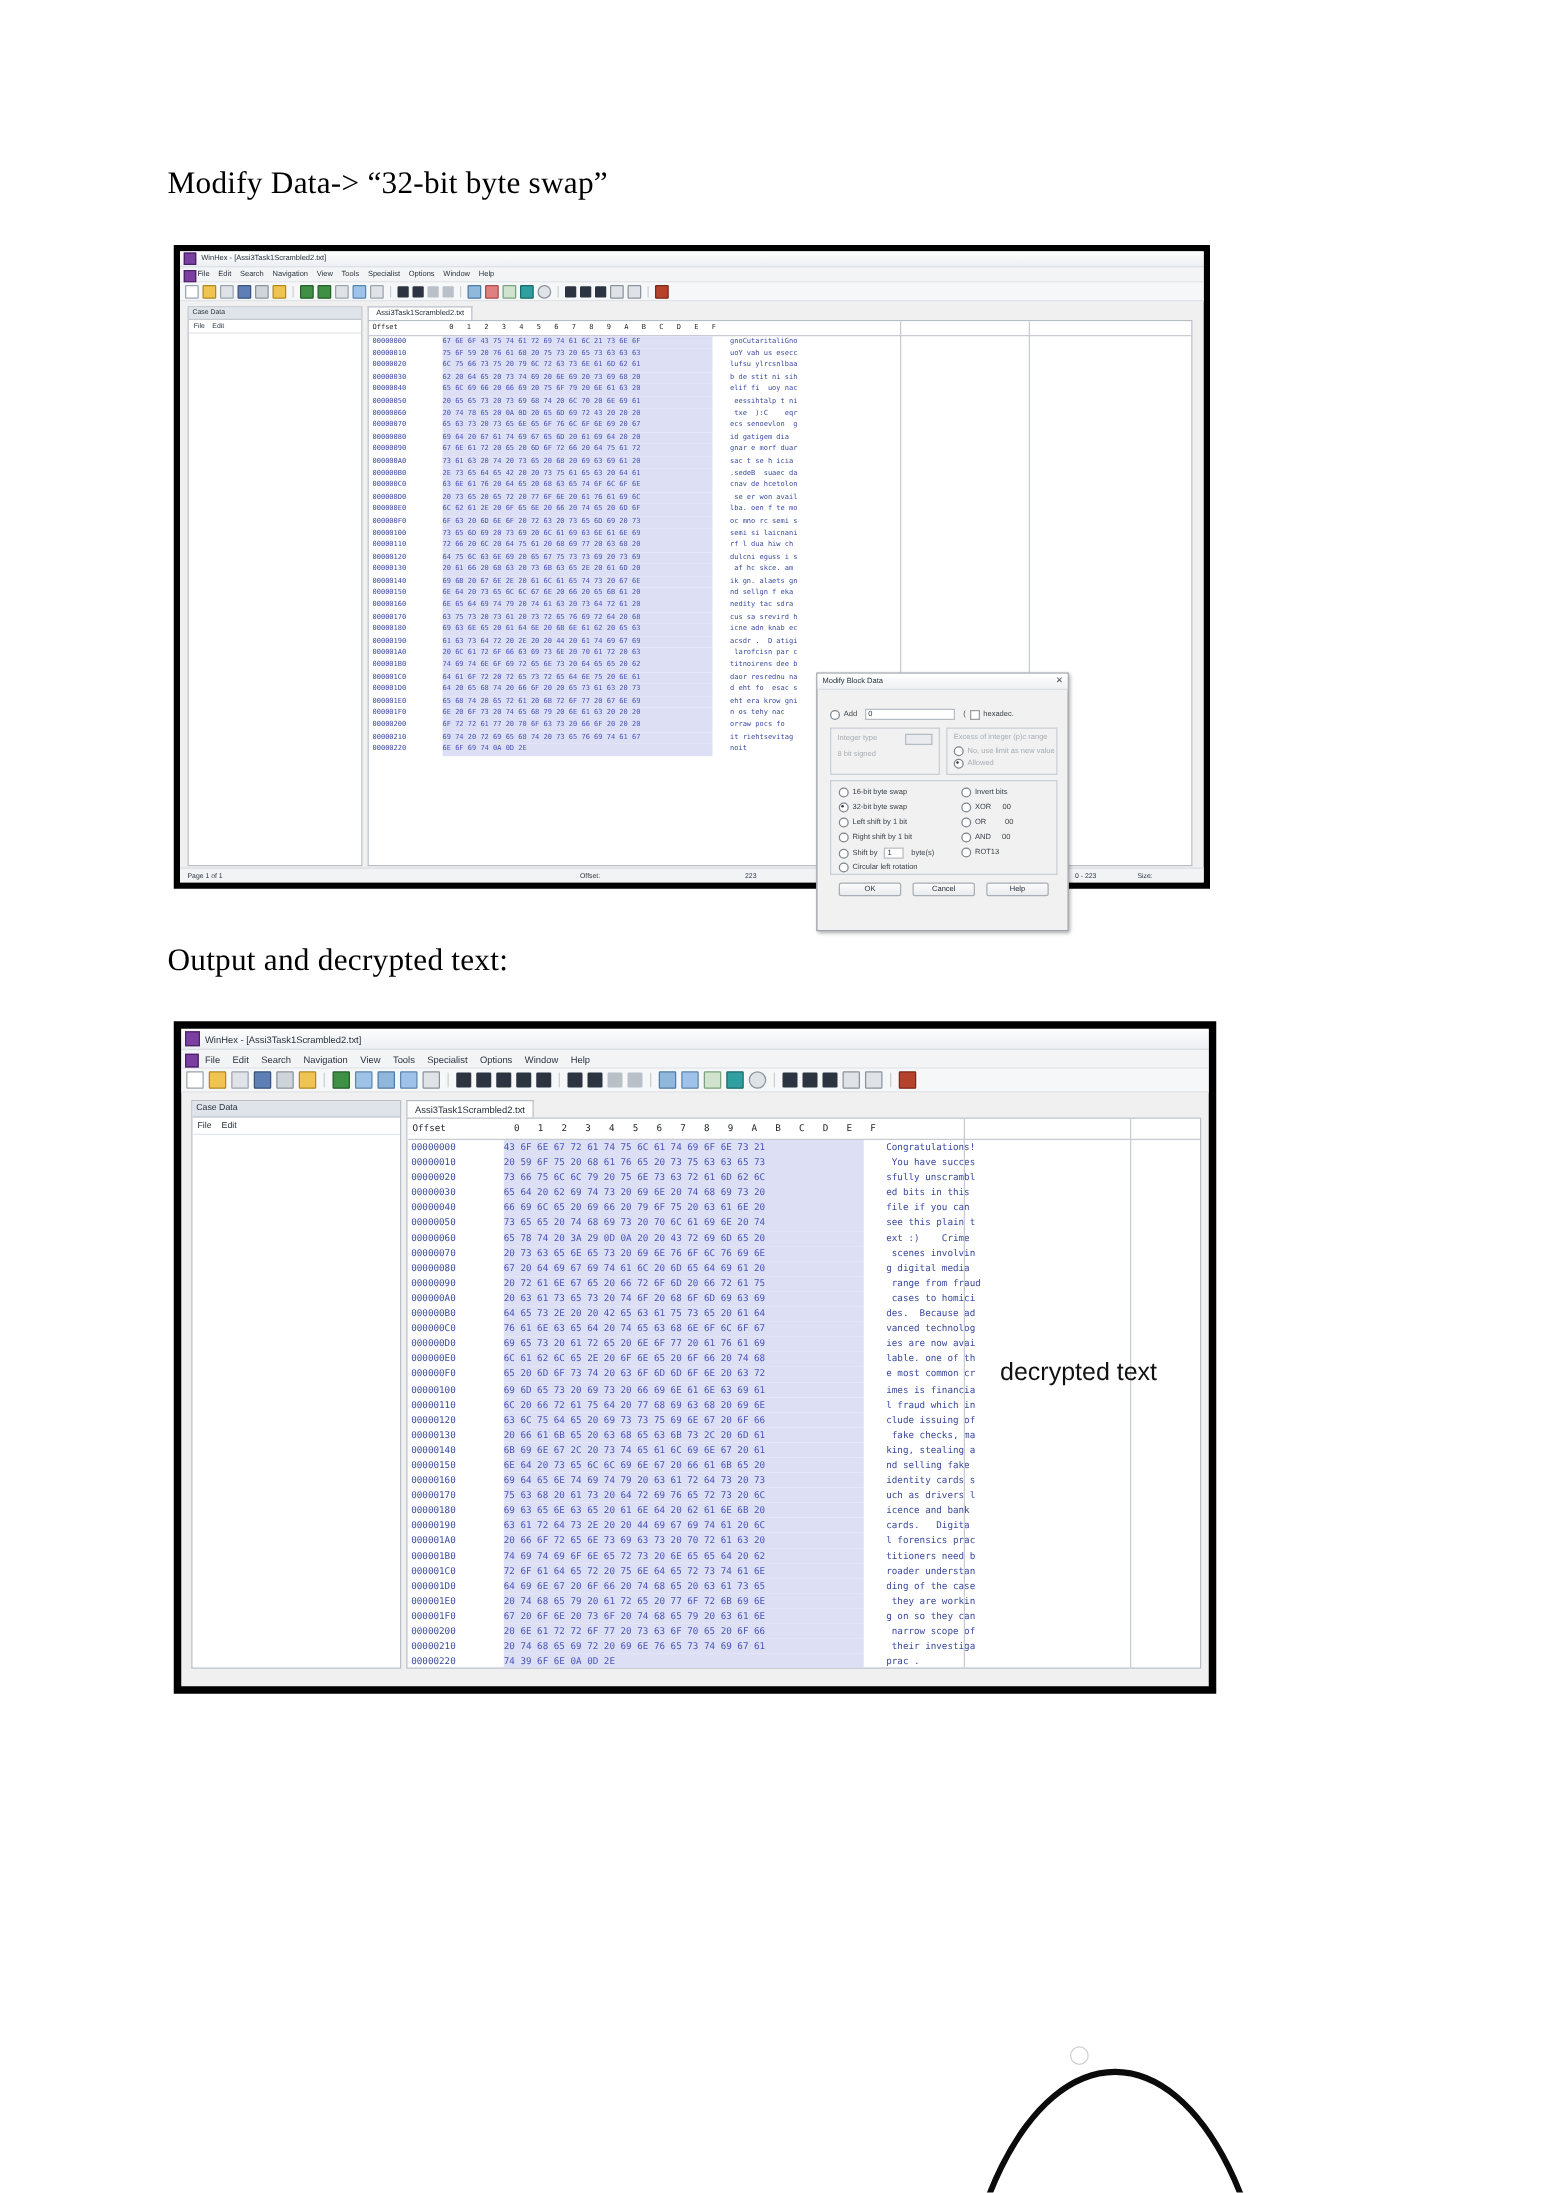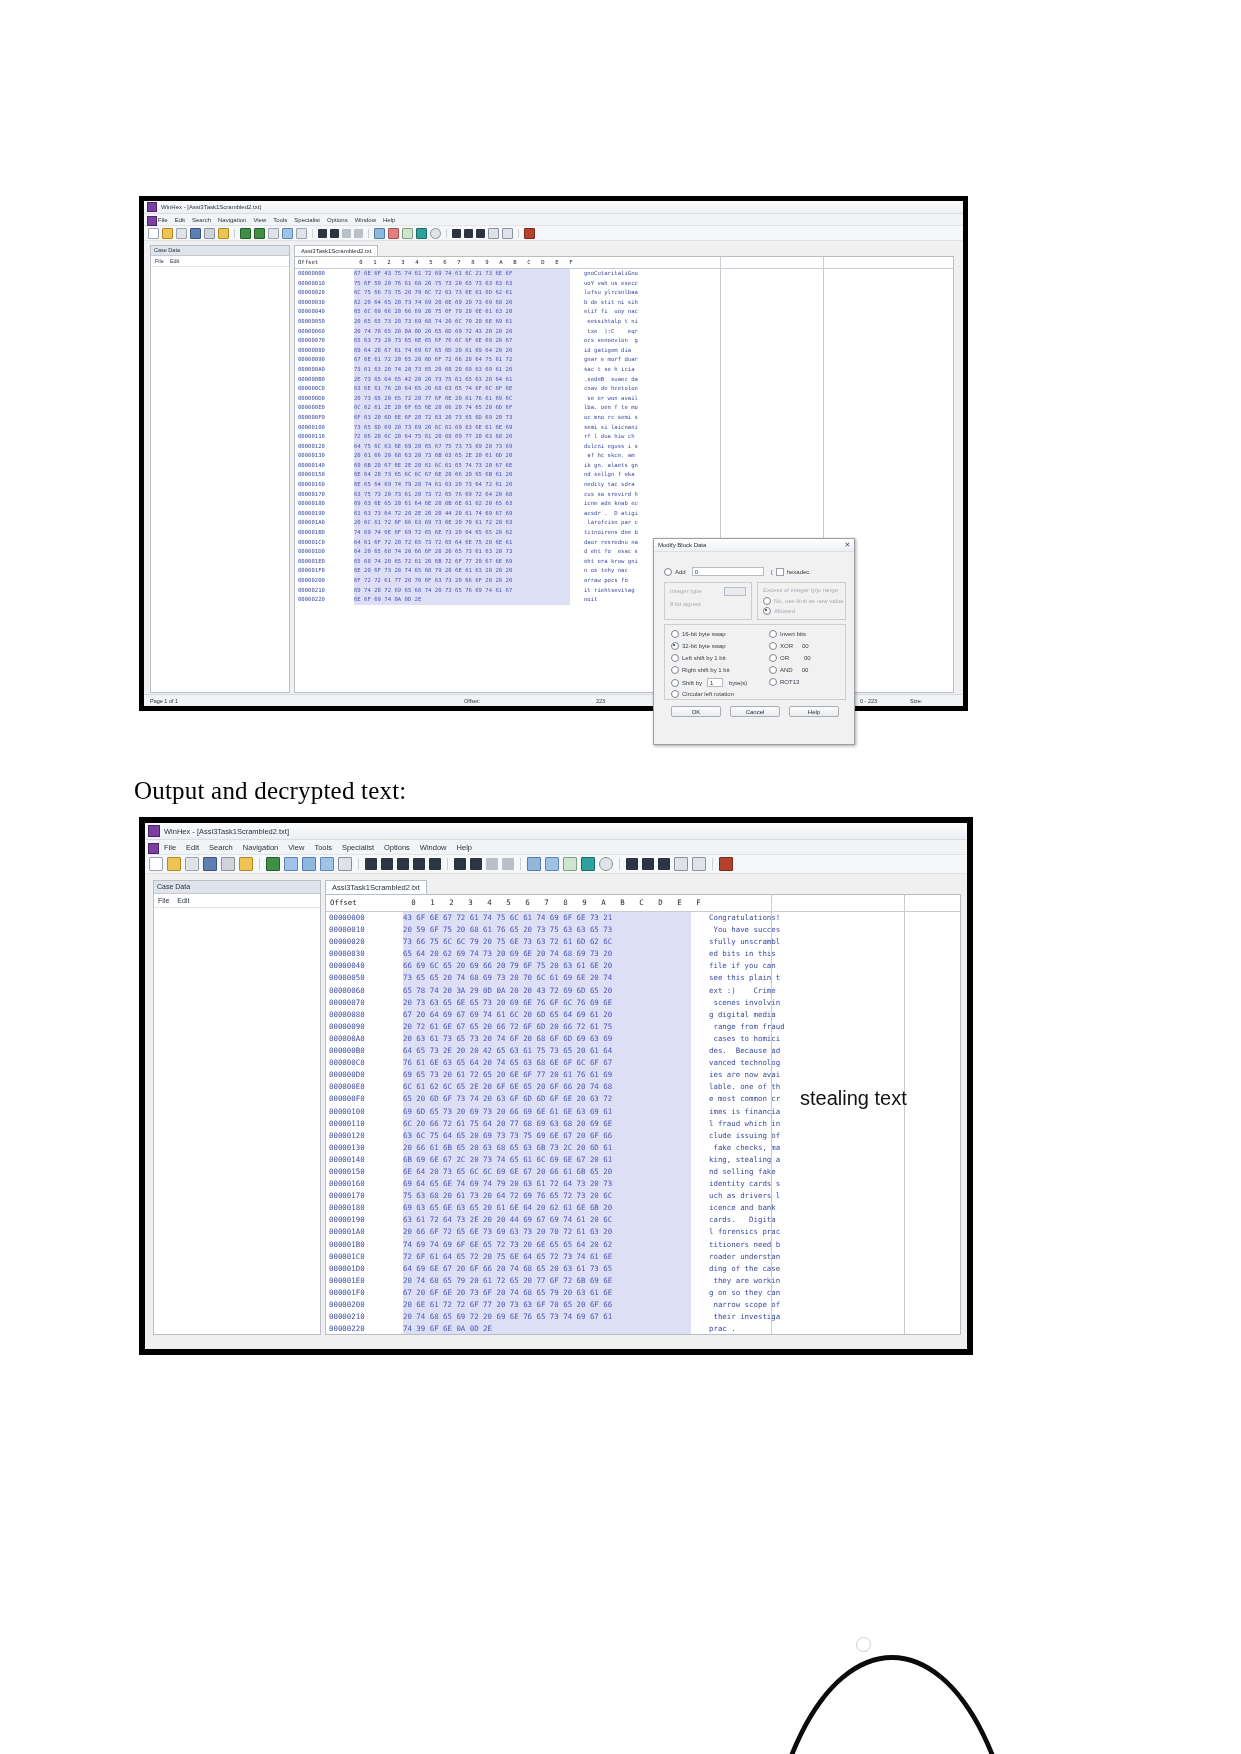--- a/index.html
+++ b/index.html
@@ -6,21 +6,21 @@
   body{
     width:1241px;height:1754px;background:#ffffff;
     font-family:"Liberation Serif", serif;position:relative;overflow:hidden;
   }
   .page{position:absolute;inset:0;}
   .doc-heading{
     position:absolute;font-family:"Liberation Serif",serif;
     font-size:25px;color:#000;letter-spacing:0.2px;white-space:nowrap;
   }
   #heading1{left:134px;top:133px;}
-  #heading2{left:134px;top:777px;}
+  #heading2{left:134px;top:755px;}
 
   
   .shot{position:absolute;background:#000;box-sizing:border-box;}
   .shot-inner{position:absolute;background:#f0f0f0;overflow:hidden;}
 
   .titlebar{
     position:absolute;left:0;right:0;top:0;height:13px;
     background:linear-gradient(#fdfdfd,#eceff3);
     border-bottom:1px solid #d8dde3;
     display:flex;align-items:center;gap:4px;padding:0 3px;box-sizing:border-box;
@@ -119,20 +119,21 @@
     position:absolute;left:800px;top:1087px;font-family:"Liberation Sans",sans-serif;
     font-size:20px;color:#111;white-space:nowrap;
   }
   #bigdot{position:absolute;left:717px;top:820px;width:13px;height:13px;border-radius:50%;background:#fff;border:1px solid #cfcfcf;}
 </style>
 </head>
 <body>
 
 <div class="page">
 
+  <div class="doc-heading" id="heading1">Modify Data-&gt; “32-bit byte swap”</div>
 
   <div class="shot" id="shot1" style="left:139px;top:196px;width:829px;height:515px;padding:5px;">
     <div class="shot-inner" style="left:5px;top:5px;right:5px;bottom:5px;width:819px;height:505px;">
 
       <div class="titlebar">
         <div class="tb-ico"></div>
         <div class="tb-text">WinHex - [Assi3Task1Scrambled2.txt]</div>
       </div>
 
       <div class="menubar" style="top:13px;">
@@ -493,15 +494,15 @@
           </div>
         <div class="hexsplit" style="left:445px;"></div>
         <div class="hexsplit" style="left:578px;"></div>
       </div>
     </div>
 
     <div id="bigdot"></div>
     <div id="ellipse"></div>
   </div>
 
-  <div id="annot">stealing text</div>
+  <div id="annot">decrypted text</div>
 
 </div>
 
 </body></html>

